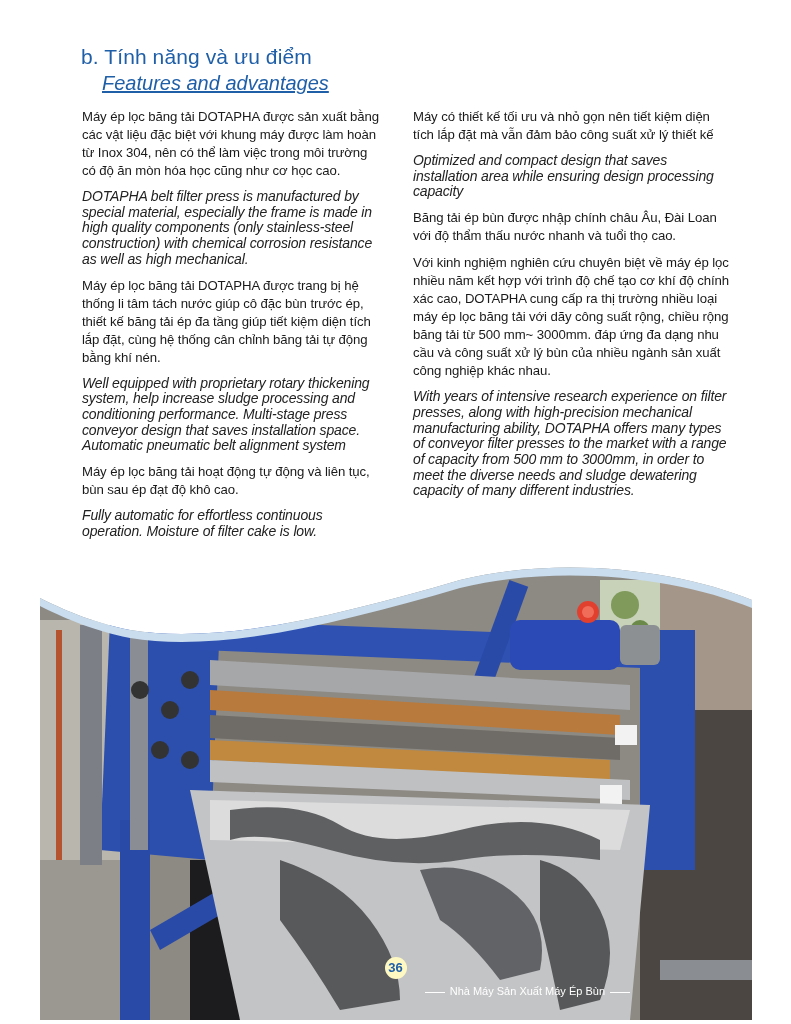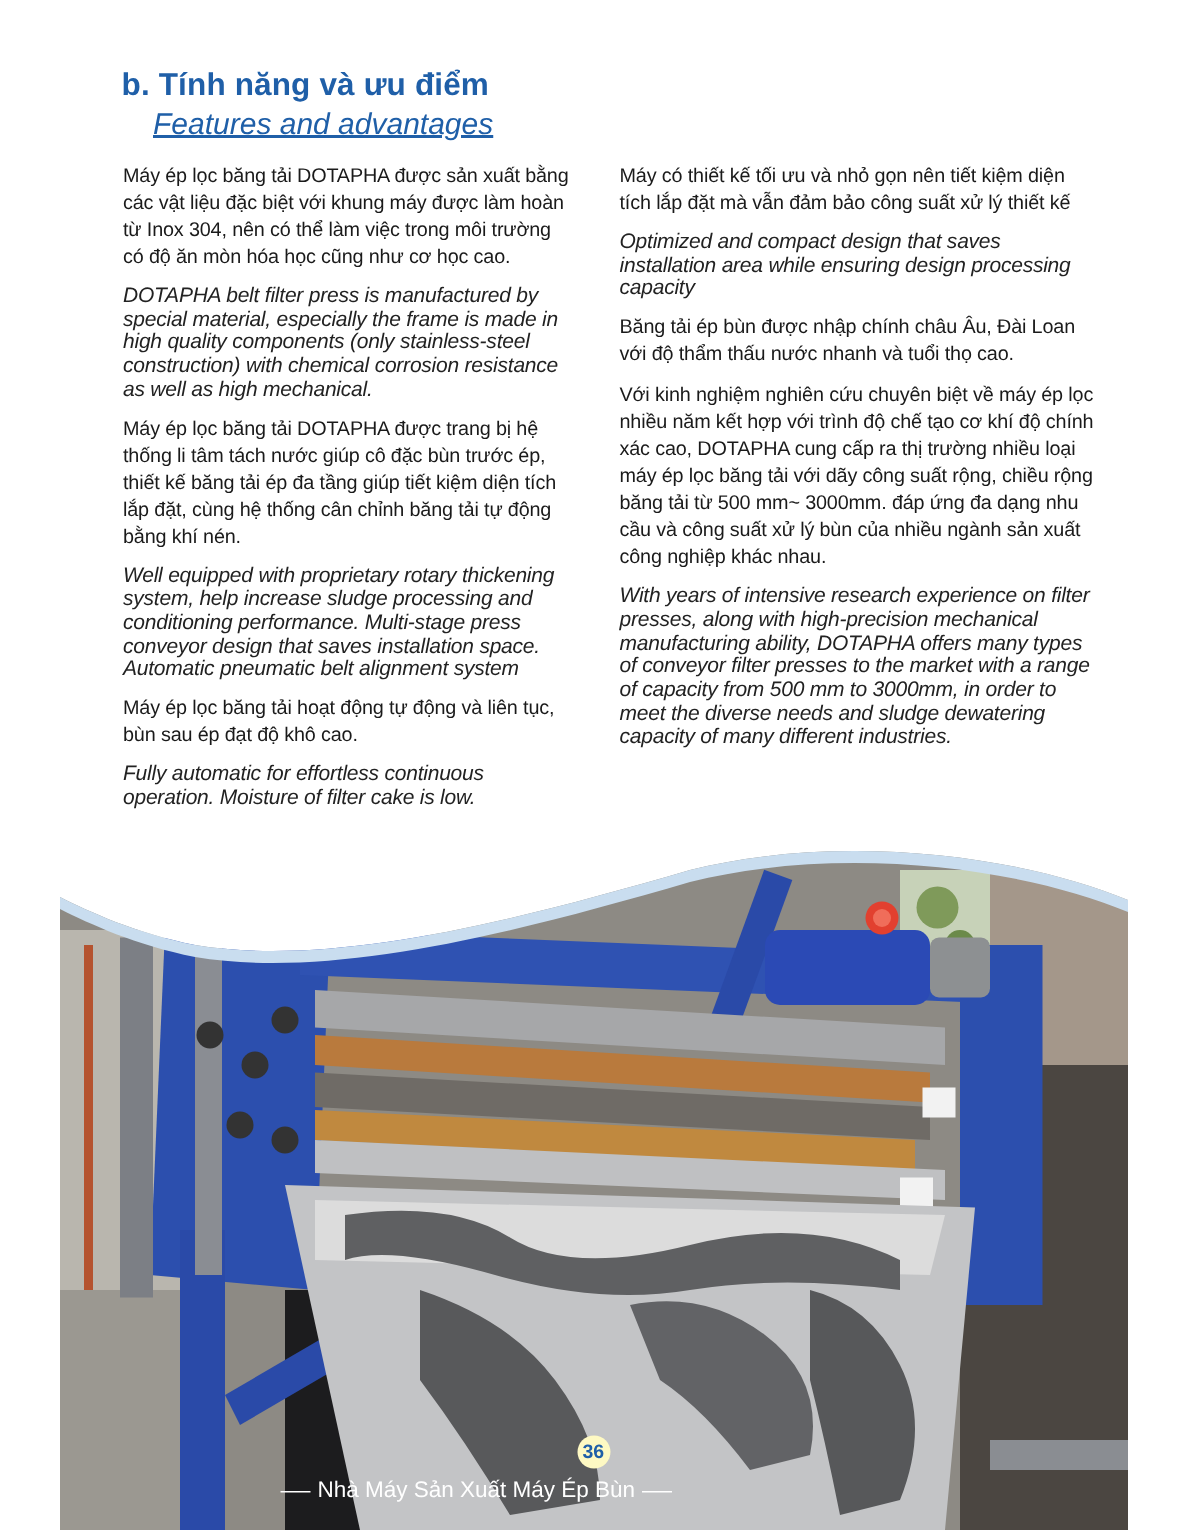--- a/index.html
+++ b/index.html
@@ -1,36 +1,36 @@
 <!DOCTYPE html>
 <html><head>
 <meta charset="utf-8">
 <style>
   * { margin: 0; padding: 0; box-sizing: border-box; }
   html, body { width: 791px; height: 1024px; background: #ffffff; overflow: hidden; }
   body { position: relative; font-family: "Liberation Sans", sans-serif; color: #1a1a1a; }
 
   .heading { position: absolute; left: 81px; top: 44px; }
-  .heading .vi { font-size: 21px; font-weight: bold; color: #1f5fa8; letter-spacing: 0.1px; line-height: 26px; }
+  .heading .vi { font-size: 21px; font-weight: normal; color: #1f5fa8; letter-spacing: 0.1px; line-height: 26px; }
   .heading .en { font-size: 20px; font-style: italic; color: #1f5fa8; margin-left: 21px; line-height: 26px; text-decoration: underline; }
 
   .col { position: absolute; top: 108px; }
   .col.left { left: 82px; width: 300px; }
   .col.right { left: 413px; width: 320px; }
 
   .p-vi { font-size: 13.2px; line-height: 18px; color: #1a1a1a; margin-bottom: 9px; letter-spacing: -0.1px; }
   .p-en { font-size: 14px; line-height: 15.7px; font-style: italic; color: #222; margin-bottom: 9px; letter-spacing: -0.15px; }
 
   .photo-wrap { position: absolute; left: 40px; top: 560px; width: 712px; height: 460px; overflow: hidden; }
   .photo-wrap svg { display: block; }
 
   .footer { position: absolute; left: 0; width: 791px; top: 957px; text-align: center; }
   .page-badge { display: inline-block; width: 22px; height: 22px; border-radius: 50%; background: #fef9c3;
                 color: #1f5fa8; font-weight: bold; font-size: 13px; line-height: 22px; text-align: center; }
-  .footer-line { position: absolute; top: 28px; left: 0; width: 635px; text-align: center; color: #ffffff; font-size: 15px; }
+  .footer-line { position: absolute; top: 28px; left: 0; width: 635px; text-align: right; color: #ffffff; font-size: 11px; }
   .footer-line .dash { display: inline-block; width: 20px; height: 1px; background: #fff; vertical-align: middle; margin: 0 5px; }
 </style>
 </head>
 <body>
 
 <div class="heading">
   <div class="vi">b. Tính năng và ưu điểm</div>
   <div class="en">Features and advantages</div>
 </div>
 

